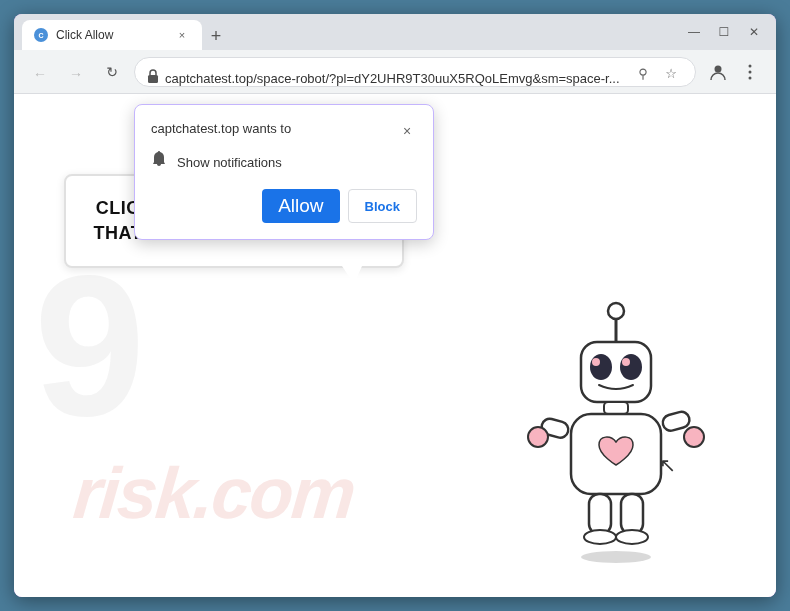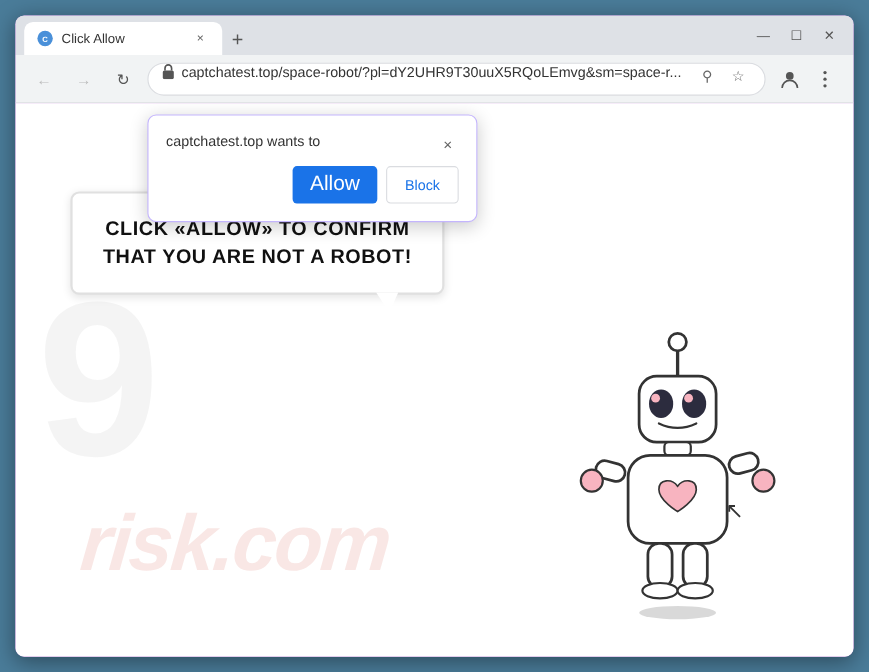--- a/index.html
+++ b/index.html
@@ -131,21 +131,21 @@
       font-size: 14px;
     }
     .nav-btn.disabled { color: #bbb; cursor: default; }
     .url-bar {
       flex: 1;
       height: 30px;
       background: white;
       border: 1px solid #dadce0;
       border-radius: 15px;
       display: flex;
-      align-items: flex-start;
+      align-items: flex-end;
       padding: 0 12px;
       gap: 6px;
       font-size: 13px;
     }
     .lock-icon {
       color: #555;
       font-size: 13px;
     }
     .url-text {
       flex: 1;
@@ -311,21 +311,21 @@
       font-weight: 500;
     }
     .btn-block {
       background: white;
       color: #1a73e8;
       border: 1px solid #dadce0;
       border-radius: 4px;
       padding: 6px 16px;
       font-size: 13px;
       cursor: pointer;
-      font-weight: 400;
+      font-weight: 700;
     }
     
     .bg-numbers {
       position: absolute;
       top: 0; left: 0; right: 0; bottom: 0;
       display: flex;
       align-items: center;
       justify-content: flex-start;
       padding-left: 20px;
       font-size: 200px;
@@ -402,20 +402,29 @@
 
     <div class="watermark">
       <span style="font-size:72px; color:rgba(220,120,110,0.18); font-style:italic; font-weight:900;">risk.com</span>
     </div>
 
     <div class="permission-popup">
       <div class="popup-header">
         <span class="popup-title">captchatest.top wants to</span>
         <span class="popup-close">×</span>
       </div>
+      <div class="popup-notification-row">
+        <span class="bell-icon">
+          <svg width="16" height="18" viewBox="0 0 16 18" fill="none">
+            <path d="M8 0C7.4 0 6.9 0.4 6.8 0.9C4.6 1.5 3 3.5 3 6v5l-1 2h12l-1-2V6c0-2.5-1.6-4.5-3.8-5.1C9.1 0.4 8.6 0 8 0z" fill="#555"></path>
+            <path d="M6 13c0 1.1.9 2 2 2s2-.9 2-2" fill="#555"></path>
+          </svg>
+        </span>
+        <span class="notification-label">Show notifications</span>
+      </div>
       <div class="popup-buttons">
         <button class="btn-allow">Allow</button>
         <button class="btn-block">Block</button>
       </div>
     </div>
 
     <div class="captcha-bubble">
       <div class="captcha-text">CLICK «ALLOW» TO CONFIRM THAT YOU ARE NOT A ROBOT!</div>
     </div>
 

